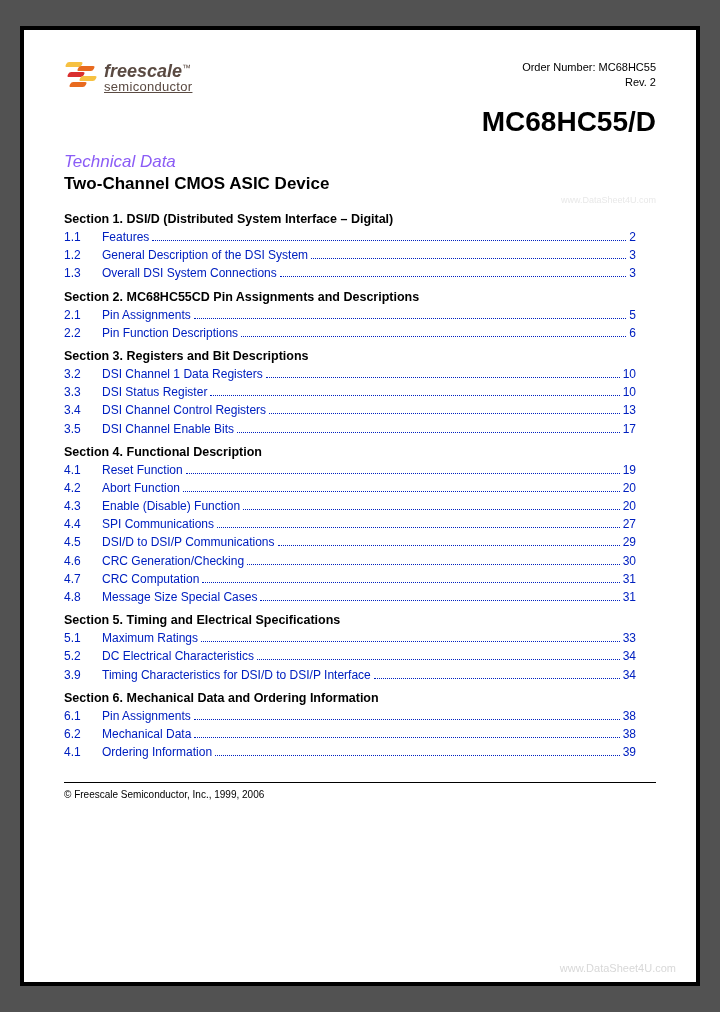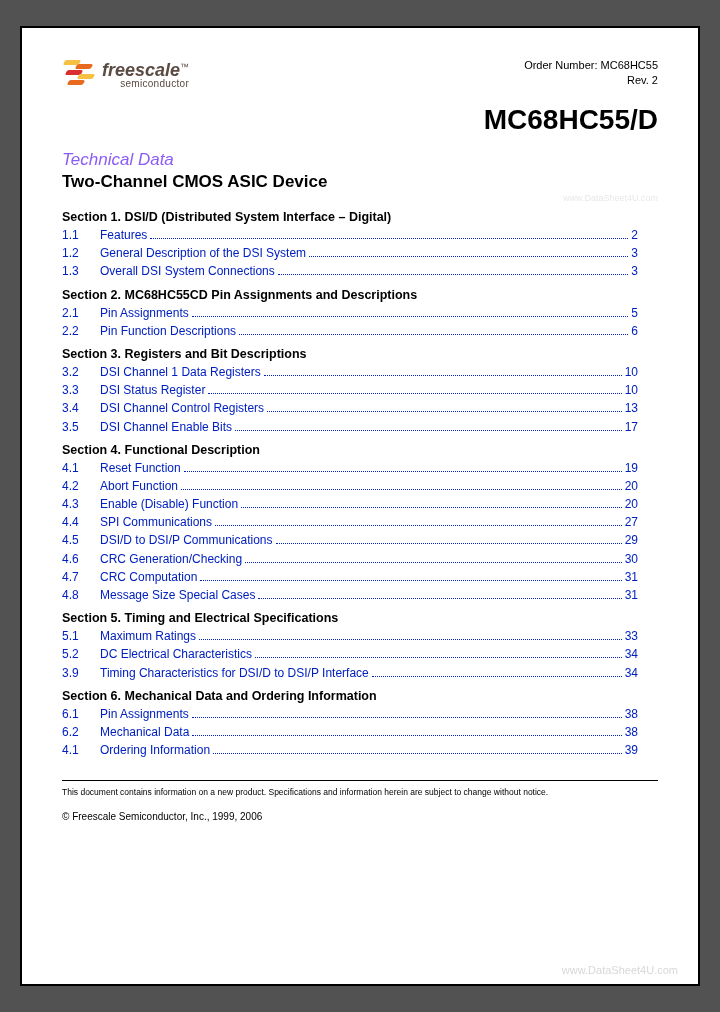--- a/index.html
+++ b/index.html
@@ -9,21 +9,21 @@
     background: #525252;
     display: flex;
     align-items: center;
     justify-content: center;
     font-family: Arial, Helvetica, sans-serif;
   }
   .page {
     width: 680px;
     height: 960px;
     background: #fff;
-    border: 2px solid #000000;
+    border: 4px solid #000000;
     position: relative;
     padding: 30px 40px 20px 40px;
   }
   .header-row {
     display: flex;
     justify-content: space-between;
     align-items: flex-start;
     margin-bottom: 8px;
   }
   .logo-block {
@@ -49,24 +49,25 @@
     line-height: 1;
   }
   .logo-main {
     font-size: 18px;
     font-weight: bold;
     font-style: italic;
     color: #5a4a42;
   }
   .logo-tm { font-size: 9px; color:#5a4a42; font-style: italic; vertical-align: super;}
   .logo-sub {
-    font-size: 10px;
+    font-size: 13px;
     color: #5a4a42;
     text-align: right;
     letter-spacing: 0.3px;
+    text-decoration: underline;
   }
   .order-info {
     text-align: right;
     font-size: 11px;
     color: #000;
     line-height: 1.35;
   }
   .doc-title {
     text-align: right;
     font-size: 28px;
@@ -320,17 +321,16 @@
       </div>
       <div class="toc-row">
         <span class="toc-num">4.1</span>
         <span class="toc-label">Ordering Information</span>
         <span class="dots"></span>
         <span class="toc-page">39</span>
       </div>
     </div>
 
   <hr class="divider">
-  <div class="disclaimer">This document contains information on a new product. Specifications and information herein are subject to change without notice.</div>
   <div class="copyright">© Freescale Semiconductor, Inc., 1999, 2006</div>
 
   <div class="watermark-bottom">www.DataSheet4U.com</div>
 </div>
 
 </body></html>

